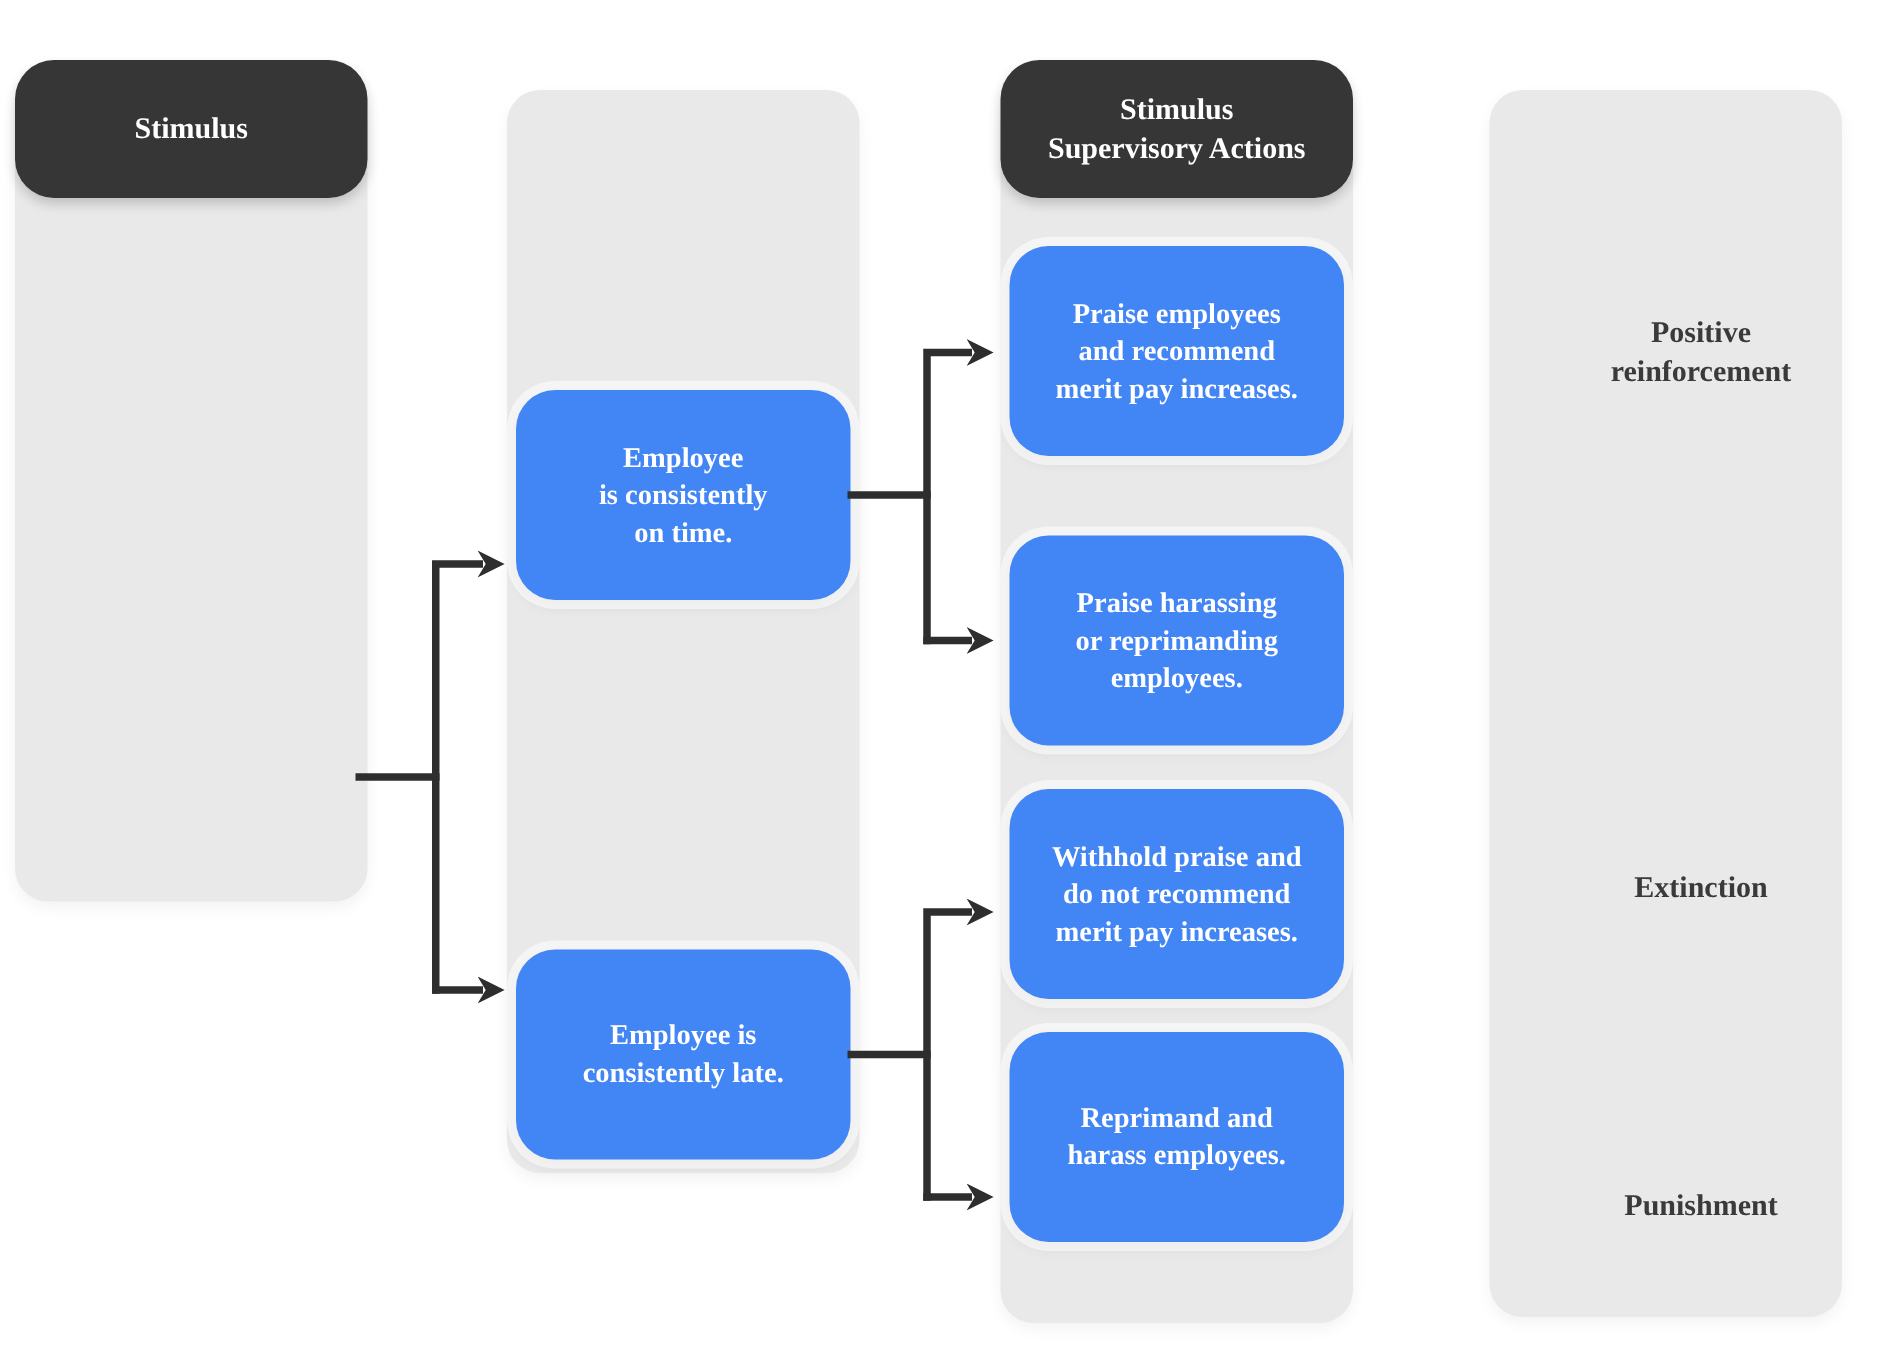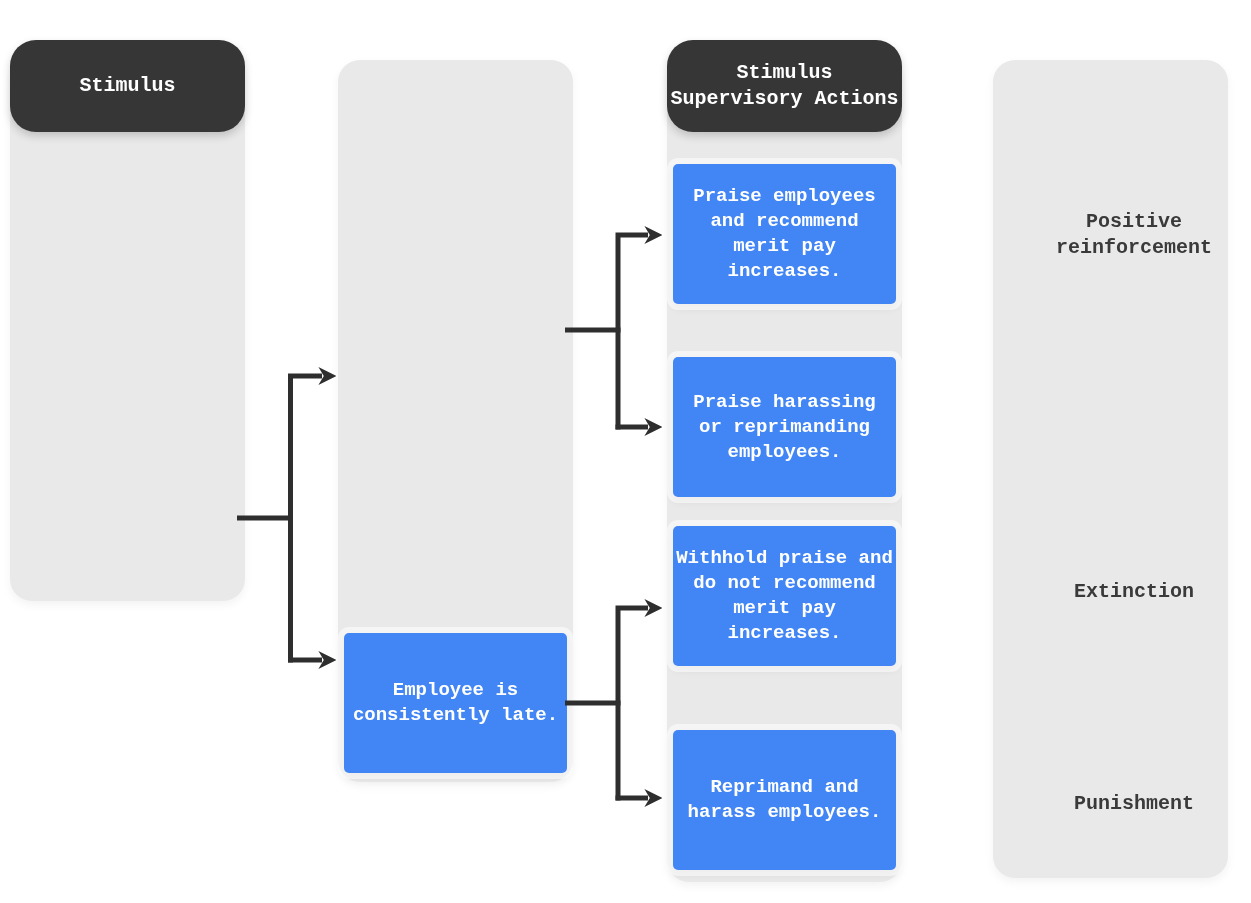--- a/index.html
+++ b/index.html
@@ -1,21 +1,21 @@
 <!DOCTYPE html>
 <html style="--accent: #4285f4; --header: #363636; --panel: #e9e9e9; --connector: #2e2e2e; --dark-text: #3a3a3a; --bg: #ffffff;"><head>
 <meta charset="utf-8">
 <style>
   html, body { margin: 0; padding: 0; background: #ffffff; }
   .canvas {
     position: relative;
     width: 1251px;
     height: 903px;
     background: var(--bg, #ffffff);
-    font-family: Liberation Mono, monospace;
+    font-family: Liberation Serif, serif;
     overflow: hidden;
   }
   .col { position: absolute; top: 0; width: 235px; height: 903px; }
   .panel {
     position: absolute; left: 0; top: 60px; width: 235px;
     background: var(--panel, #e9e9e9);
     border-radius: 22px;
     box-shadow: 0 4px 10px rgba(0,0,0,0.05);
     z-index: 1;
   }
@@ -26,21 +26,21 @@
     display: flex; align-items: center; justify-content: center;
     text-align: center;
     color: #ffffff; font-weight: bold; font-size: 20px; line-height: 26px;
     white-space: pre-line;
     box-shadow: 0 4px 8px rgba(0,0,0,0.18);
     z-index: 2;
   }
   .bluebox {
     position: absolute; left: 6px; width: 223px; height: 140px;
     background: var(--accent, #4285f4);
-    border-radius: 5px;
+    border-radius: 26px;
     display: flex; align-items: center; justify-content: center;
     text-align: center;
     color: #ffffff; font-weight: bold; font-size: 19px; line-height: 25px;
     white-space: pre-line;
     box-shadow: 0 0 0 6px rgba(255,255,255,0.55), 0 4px 10px rgba(0,0,0,0.08);
     z-index: 2;
   }
   .strategy {
     position: absolute; left: 0; width: 282px;
     display: flex; align-items: center; justify-content: center;
@@ -64,20 +64,25 @@
 
   <div class="col" style="left:10px">
     <div class="panel" style="height:541px"></div>
     <div class="header">
       <span>Stimulus</span>
     </div>
   </div>
 
   <div class="col" style="left:338px">
     <div class="panel" style="height:722px"></div>
+    <div class="bluebox" style="top:260px">
+      <span>Employee
+is consistently
+on time.</span>
+    </div>
     <div class="bluebox" style="top:633px">
       <span>Employee is
 consistently late.</span>
     </div>
   </div>
 
   <div class="col" style="left:667px">
     <div class="panel" style="height:822px"></div>
     <div class="header">
       <span>Stimulus
@@ -91,21 +96,21 @@
     <div class="bluebox" style="top:357px">
       <span>Praise harassing
 or reprimanding
 employees.</span>
     </div>
     <div class="bluebox" style="top:526px">
       <span>Withhold praise and
 do not recommend
 merit pay increases.</span>
     </div>
-    <div class="bluebox" style="top:730px">
+    <div class="bluebox" style="top:688px">
       <span>Reprimand and
 harass employees.</span>
     </div>
   </div>
 
   <div class="col" style="left:993px">
     <div class="panel" style="height:818px"></div>
     <div class="strategy" style="top:208px;height:54px">
       <span>Positive
 reinforcement</span>

